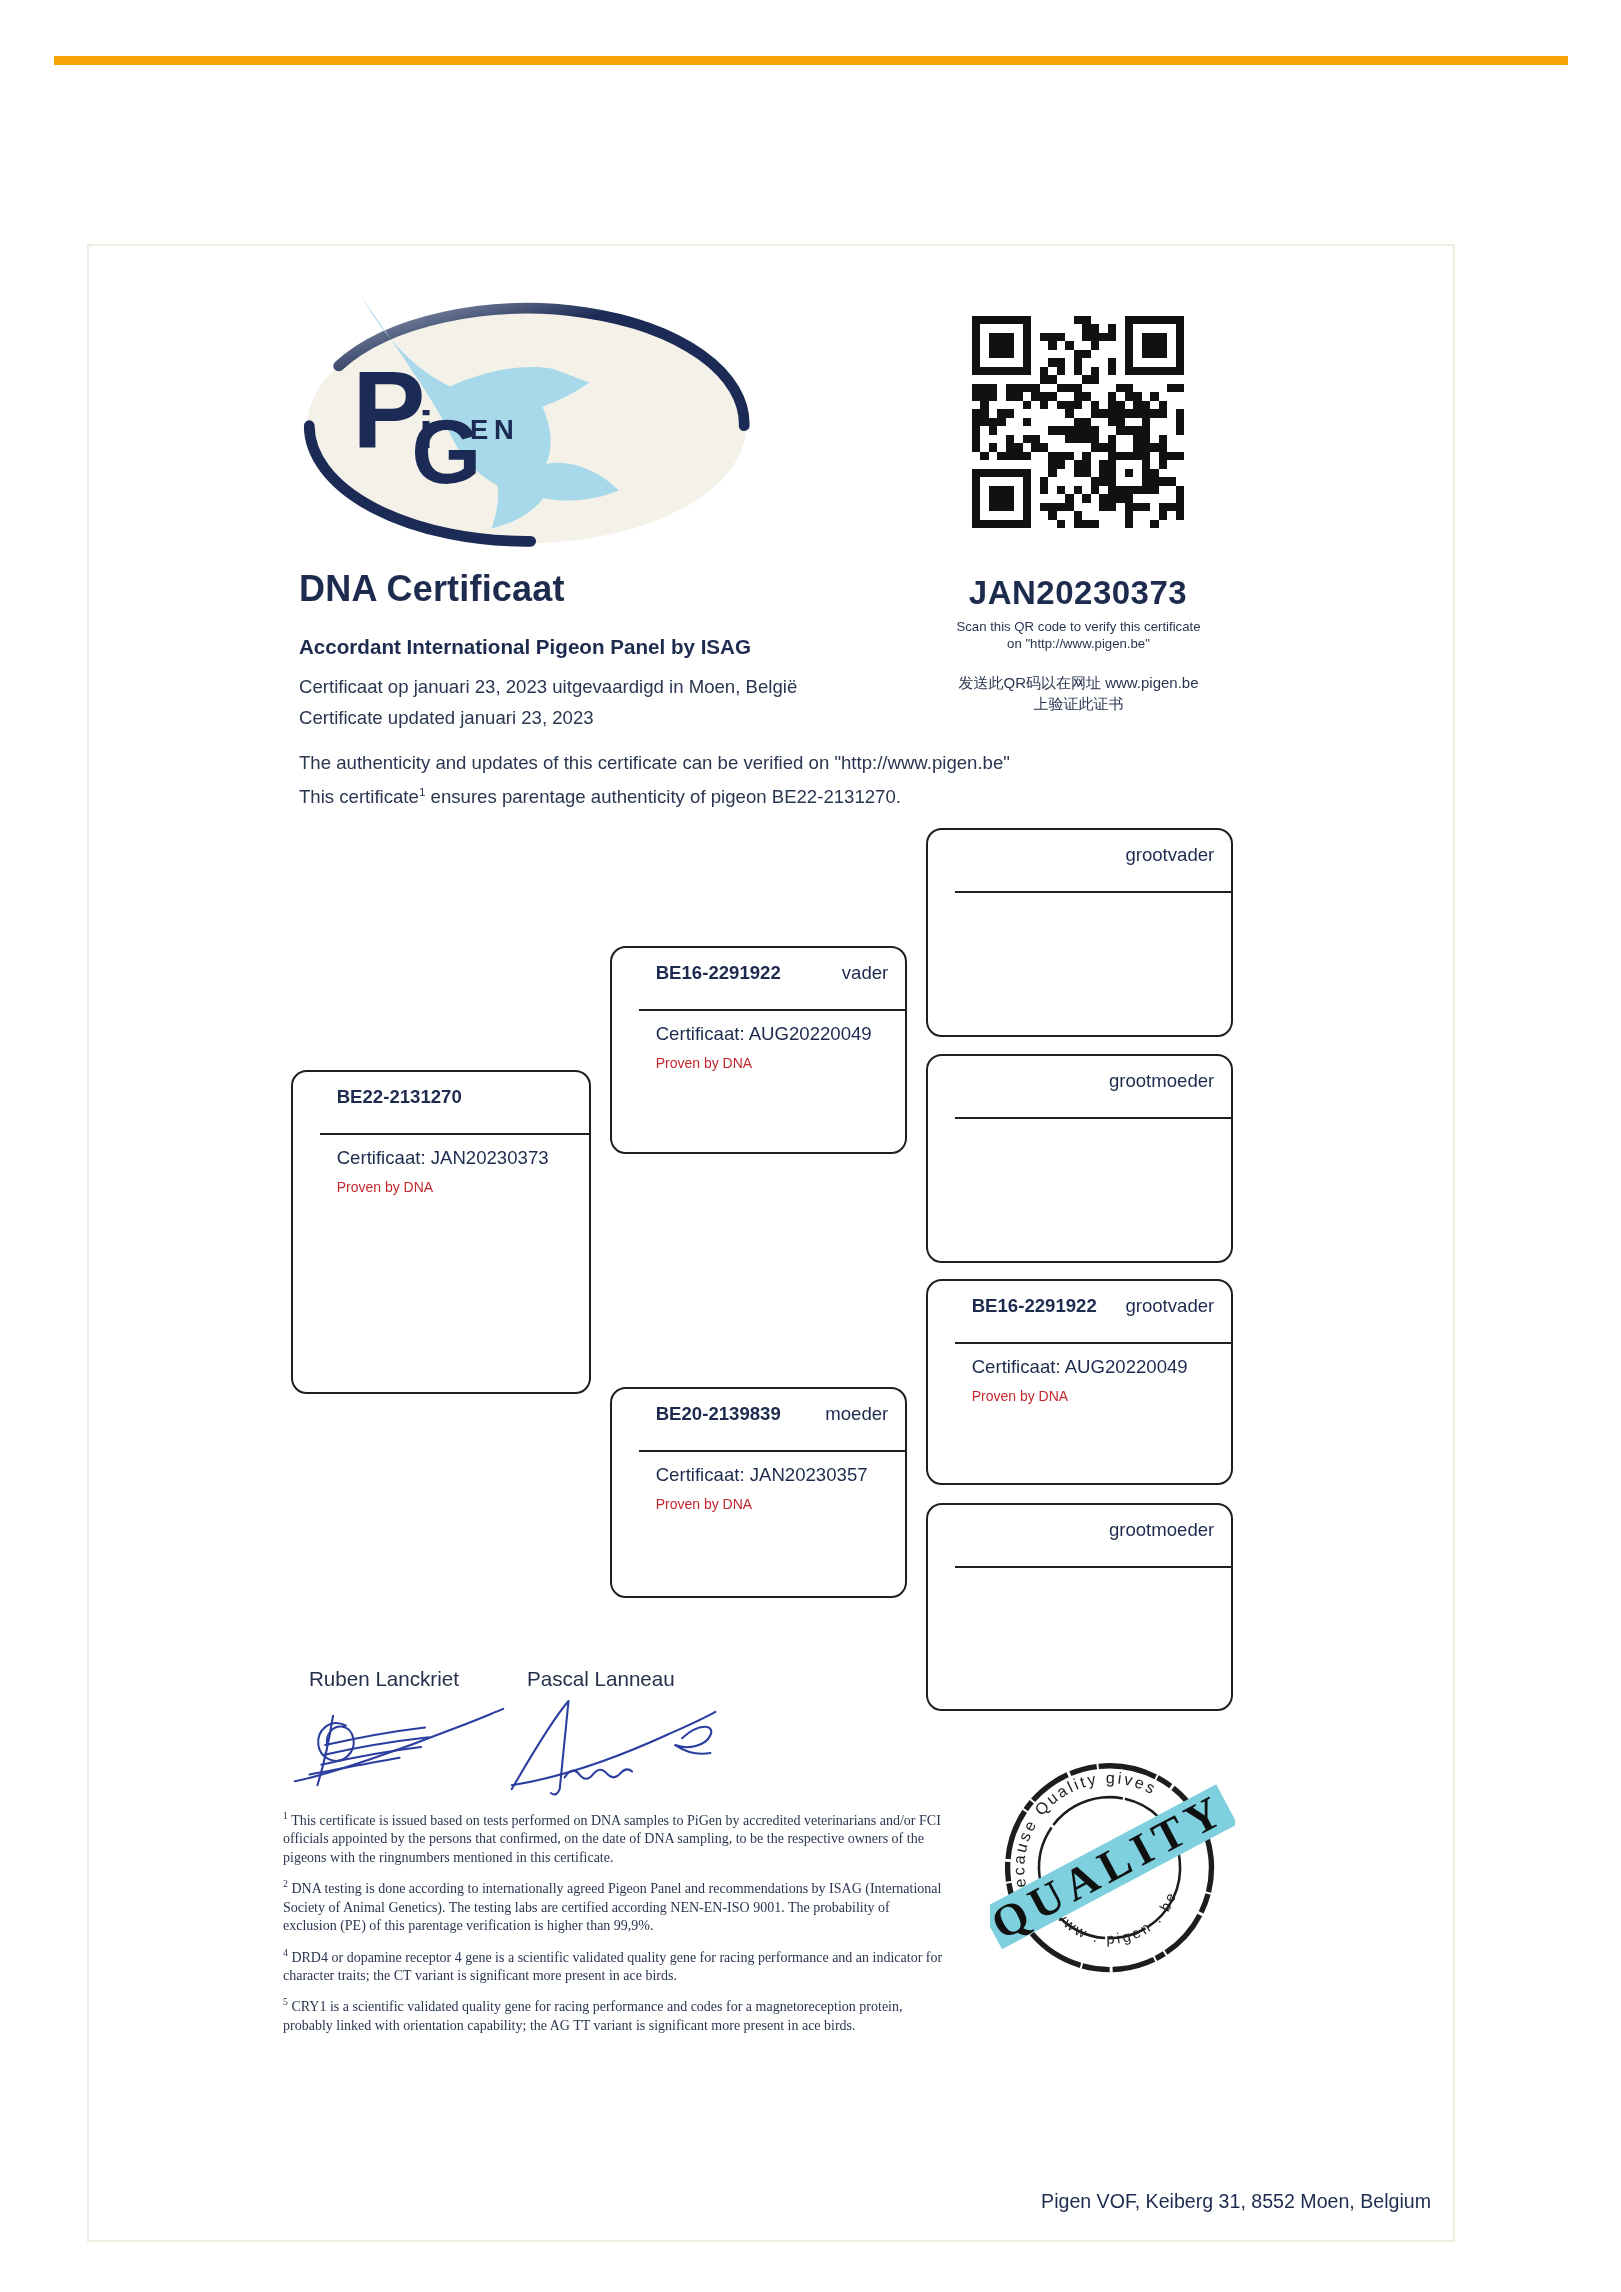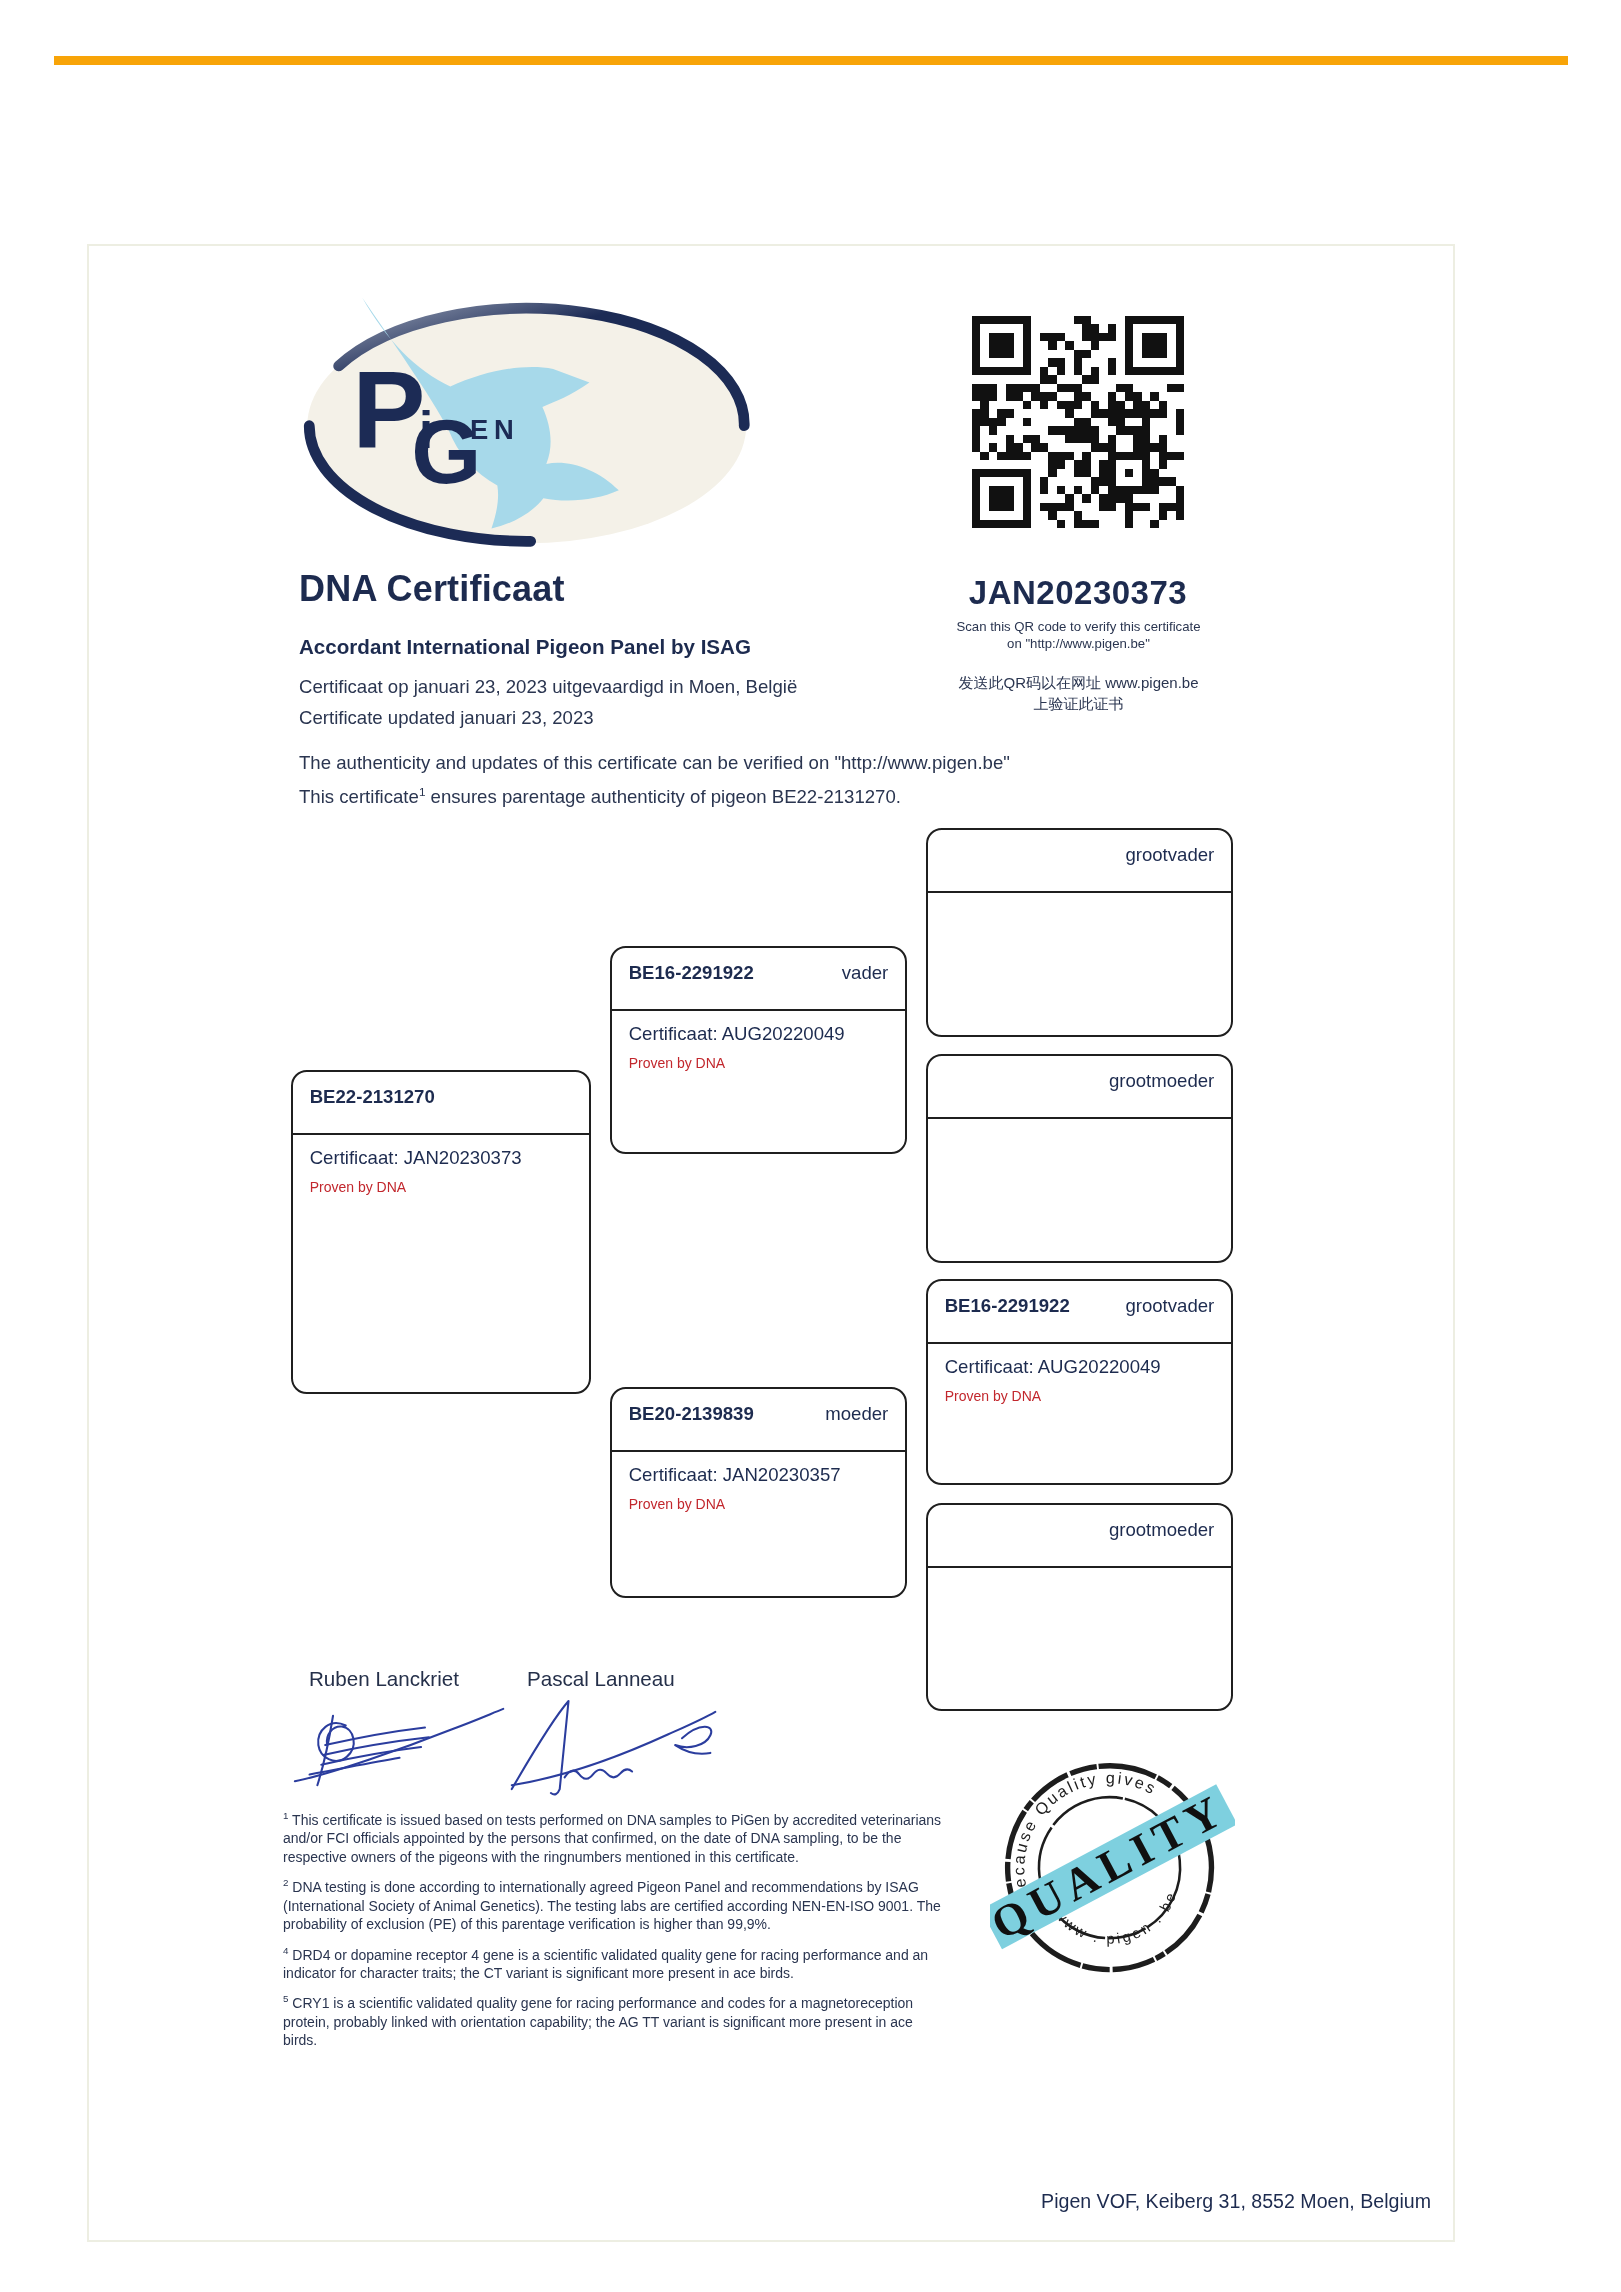--- a/index.html
+++ b/index.html
@@ -21,21 +21,21 @@
   .ensures{left:299px;top:785px;font-size:18.6px;color:var(--body);}
   .ensures sup{font-size:11.8px;}
 
   
   .qrbox{left:972px;top:316px;width:212px;height:212px;}
   .qrlabel{left:921px;top:574px;width:314px;text-align:center;font-size:33px;font-weight:bold;color:var(--navy);letter-spacing:0.5px;}
   .scanen{left:912px;top:618px;width:333px;text-align:center;font-size:13.2px;line-height:1.3;color:var(--body);}
   .scanzh{left:912px;top:672px;width:333px;text-align:center;font-size:15px;line-height:1.42;color:var(--body);}
 
   
-  .pbox{position:absolute;border:2.2px solid var(--ink);border-radius:15.7px;background:#fff;box-sizing:border-box;display:flex;flex-direction:column;}
+  .pbox{position:absolute;border:2.2px solid var(--ink);border-radius:15.7px;background:#fff;box-sizing:border-box;display:flex;flex-direction:column;padding-left:27px;}
   .pbox .ph{display:flex;justify-content:space-between;align-items:flex-start;gap:7.8px;padding:13.7px 16.7px 0 16.7px;height:63px;box-sizing:border-box;border-bottom:2.2px solid var(--ink);}
   .pbox .ring{font-size:18.6px;font-weight:bold;color:var(--navy);white-space:nowrap;}
   .pbox .role{font-size:18.6px;color:var(--navy);margin-left:auto;white-space:nowrap;}
   .pbox .pb{padding:11.8px 16.7px 0 16.7px;}
   .pbox .cert{font-size:18.6px;color:var(--navy);}
   .pbox .proven{font-size:14px;color:var(--red);margin-top:10px;}
   .b-subject{left:291px;top:1070px;width:300px;height:324px;}
   .b-vader{left:610px;top:946px;width:297px;height:208px;}
   .b-moeder{left:610px;top:1387px;width:297px;height:211px;}
   .b-gv1{left:926px;top:828px;width:307px;height:209px;}
@@ -46,21 +46,21 @@
   
   .sig-name{font-size:20.6px;color:#25304a;}
   .n-ruben{left:309px;top:1667px;}
   .n-pascal{left:527px;top:1667px;}
   .s-ruben{left:289px;top:1701px;}
   .s-pascal{left:502px;top:1693px;}
   .sigpath{fill:none;stroke:var(--sig);stroke-width:2.1;stroke-linecap:round;stroke-linejoin:round;}
 
   
   .footnotes{left:283px;top:1809px;width:663px;color:var(--body);}
-  .footnotes p{margin:0 0 9.8px 0;font-size:14px;line-height:1.33;}
+  .footnotes p{margin:0 0 9.8px 0;font-size:14px;line-height:1.33;font-family:Liberation Serif, serif;}
   .footnotes sup{font-size:9.8px;}
 
   
   .stamp{left:990px;top:1754px;width:245px;height:245px;}
 
   .footer{left:882px;top:2190px;width:549px;text-align:right;font-size:19.6px;color:var(--navy);}
 </style>
 </head>
 <body>
 

